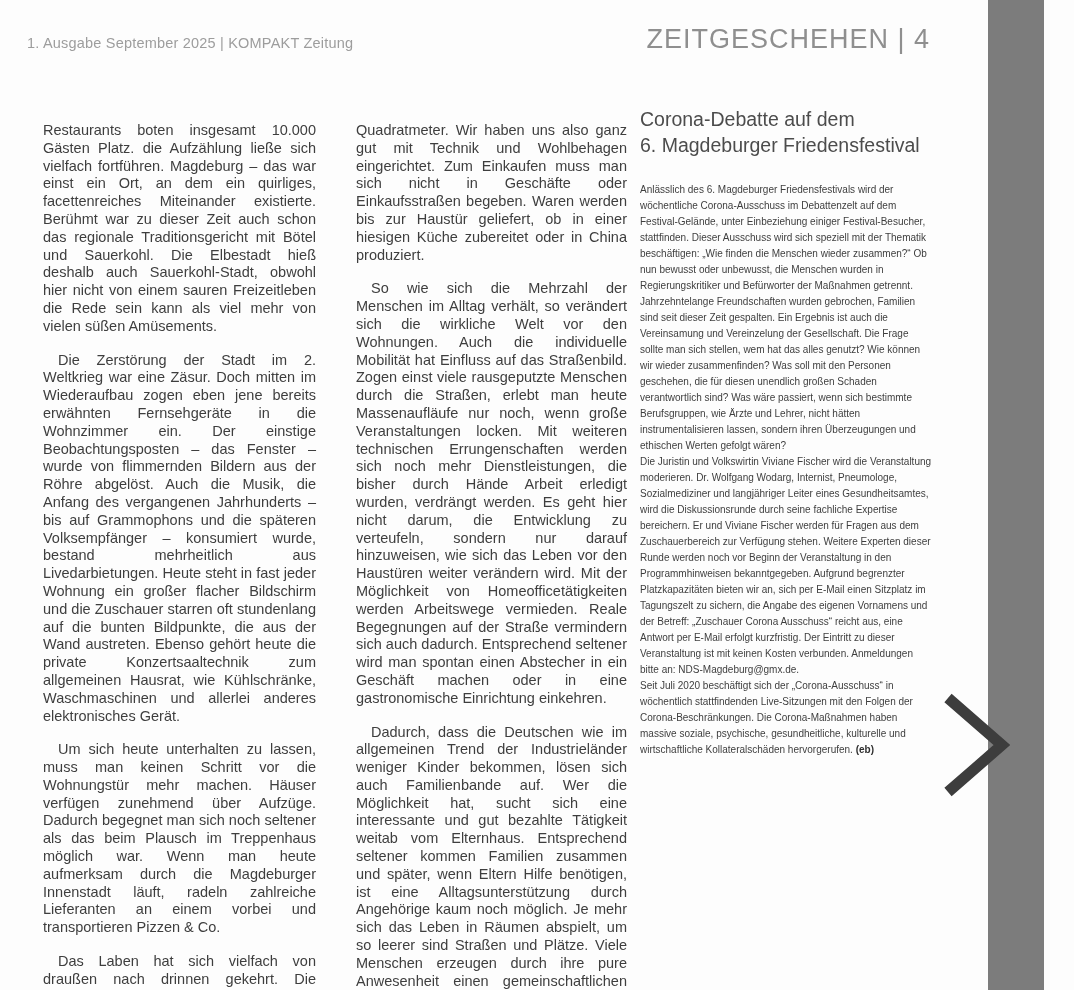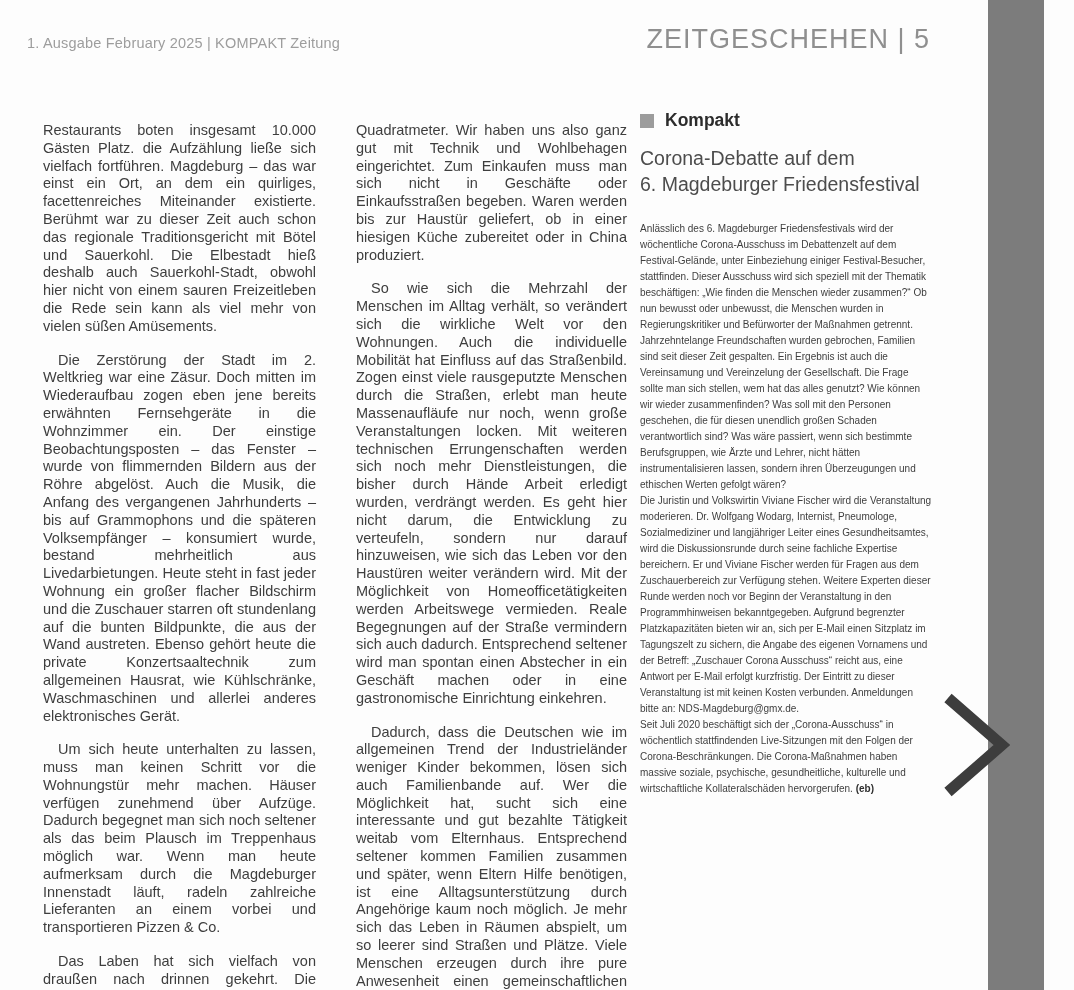--- a/index.html
+++ b/index.html
@@ -77,41 +77,37 @@
     color: #3e3e3e; text-align: left;
     hyphens: auto; -webkit-hyphens: auto;
   }
   .col-3 strong { font-weight: 700; color: #2e2e2e; }
 </style>
 </head>
 <body>
 
 <div class="page">
 
-  <div class="issue-line">1. Ausgabe February 2025 | KOMPAKT Zeitung</div>
-  <div class="section-title">ZEITGESCHEHEN | 5</div>
+  <div class="issue-line">1. Ausgabe September 2025 | KOMPAKT Zeitung</div>
+  <div class="section-title">ZEITGESCHEHEN | 4</div>
 
   <div class="col col-1">
     <p>Restaurants boten insgesamt 10.000 Gästen Platz. die Aufzählung ließe sich vielfach fortführen. Magdeburg – das war einst ein Ort, an dem ein quirliges, facettenreiches Miteinander existierte. Berühmt war zu dieser Zeit auch schon das regionale Traditionsgericht mit Bötel und Sauerkohl. Die Elbestadt hieß deshalb auch Sauerkohl-Stadt, obwohl hier nicht von einem sauren Freizeitleben die Rede sein kann als viel mehr von vielen süßen Amüsements.</p>
     <p class="indent">Die Zerstörung der Stadt im 2. Weltkrieg war eine Zäsur. Doch mitten im Wiederaufbau zogen eben jene bereits erwähnten Fernsehgeräte in die Wohnzimmer ein. Der einstige Beobachtungsposten – das Fenster – wurde von flimmernden Bildern aus der Röhre abgelöst. Auch die Musik, die Anfang des vergangenen Jahrhunderts – bis auf Grammophons und die späteren Volksempfänger – konsumiert wurde, bestand mehrheitlich aus Livedarbietungen. Heute steht in fast jeder Wohnung ein großer flacher Bildschirm und die Zuschauer starren oft stundenlang auf die bunten Bildpunkte, die aus der Wand austreten. Ebenso gehört heute die private Konzertsaaltechnik zum allgemeinen Hausrat, wie Kühlschränke, Waschmaschinen und allerlei anderes elektronisches Gerät.</p>
     <p class="indent">Um sich heute unterhalten zu lassen, muss man keinen Schritt vor die Wohnungstür mehr machen. Häuser verfügen zunehmend über Aufzüge. Dadurch begegnet man sich noch seltener als das beim Plausch im Treppenhaus möglich war. Wenn man heute aufmerksam durch die Magdeburger Innenstadt läuft, radeln zahlreiche Lieferanten an einem vorbei und transportieren Pizzen &amp; Co.</p>
     <p class="indent">Das Laben hat sich vielfach von draußen nach drinnen gekehrt. Die Wohnräume sind in punkto Quadratmeterzahl gewachsen. Lebte der durchschnittliche Deutsche 1990 noch auf 39 Quadratmetern pro Kopf, sind es heute statistisch fast 50</p>
   </div>
 
   <div class="col col-2">
     <p>Quadratmeter. Wir haben uns also ganz gut mit Technik und Wohlbehagen eingerichtet. Zum Einkaufen muss man sich nicht in Geschäfte oder Einkaufsstraßen begeben. Waren werden bis zur Haustür geliefert, ob in einer hiesigen Küche zubereitet oder in China produziert.</p>
     <p class="indent">So wie sich die Mehrzahl der Menschen im Alltag verhält, so verändert sich die wirkliche Welt vor den Wohnungen. Auch die individuelle Mobilität hat Einfluss auf das Straßenbild. Zogen einst viele rausgeputzte Menschen durch die Straßen, erlebt man heute Massenaufläufe nur noch, wenn große Veranstaltungen locken. Mit weiteren technischen Errungenschaften werden sich noch mehr Dienstleistungen, die bisher durch Hände Arbeit erledigt wurden, verdrängt werden. Es geht hier nicht darum, die Entwicklung zu verteufeln, sondern nur darauf hinzuweisen, wie sich das Leben vor den Haustüren weiter verändern wird. Mit der Möglichkeit von Homeofficetätigkeiten werden Arbeitswege vermieden. Reale Begegnungen auf der Straße vermindern sich auch dadurch. Entsprechend seltener wird man spontan einen Abstecher in ein Geschäft machen oder in eine gastronomische Einrichtung einkehren.</p>
     <p class="indent">Dadurch, dass die Deutschen wie im allgemeinen Trend der Industrieländer weniger Kinder bekommen, lösen sich auch Familienbande auf. Wer die Möglichkeit hat, sucht sich eine interessante und gut bezahlte Tätigkeit weitab vom Elternhaus. Entsprechend seltener kommen Familien zusammen und später, wenn Eltern Hilfe benötigen, ist eine Alltagsunterstützung durch Angehörige kaum noch möglich. Je mehr sich das Leben in Räumen abspielt, um so leerer sind Straßen und Plätze. Viele Menschen erzeugen durch ihre pure Anwesenheit einen gemeinschaftlichen Schutz. Soziale Überwachung kann man dazu sagen. Bleiben Straßen und Plätze leer, sinkt die Chance des Entdeckungsrisikos für Menschen mit krimineller Energie. Die Polizei kann nicht ersetzen, was einst zahlreiche Menschen durch ihr Alltagsleben im öffentlichen Raum an Beobachtungspotenzial erbrachten. Daran ändern auch keine Rufe nach mehr Polizei etwas. Auch die kulturelle Distanz zwischen Zugewanderten und hiesig Geborenen wird jedenfalls nicht in einer absehbaren Zeit zu einem lebendigeren Leben in der Wirklichkeit führen. Wir richten uns mehrheitlich im Drinnen ein und das wird Folgen fürs Draußen haben.</p>
   </div>
 
   <div class="col col-3">
-    <div class="kompakt-label">
-      <span class="kompakt-square"></span>
-      <span class="kompakt-label-text">Kompakt</span>
-    </div>
     <h2 class="col3-heading">
       <span>Corona-Debatte auf dem</span><br>
       <span>6. Magdeburger Friedensfestival</span>
     </h2>
     <p>Anlässlich des 6. Magdeburger Friedensfestivals wird der wöchentliche Corona-Ausschuss im Debattenzelt auf dem Festival-Gelände, unter Einbeziehung einiger Festival-Besucher, stattfinden. Dieser Ausschuss wird sich speziell mit der Thematik beschäftigen: „Wie finden die Menschen wieder zusammen?“ Ob nun bewusst oder unbewusst, die Menschen wurden in Regierungskritiker und Befürworter der Maßnahmen getrennt. Jahrzehntelange Freundschaften wurden gebrochen, Familien sind seit dieser Zeit gespalten. Ein Ergebnis ist auch die Vereinsamung und Vereinzelung der Gesellschaft. Die Frage sollte man sich stellen, wem hat das alles genutzt? Wie können wir wieder zusammenfinden? Was soll mit den Personen geschehen, die für diesen unendlich großen Schaden verantwortlich sind? Was wäre passiert, wenn sich bestimmte Berufsgruppen, wie Ärzte und Lehrer, nicht hätten instrumentalisieren lassen, sondern ihren Überzeugungen und ethischen Werten gefolgt wären?</p>
     <p>Die Juristin und Volkswirtin Viviane Fischer wird die Veranstaltung moderieren. Dr. Wolfgang Wodarg, Internist, Pneumologe, Sozialmediziner und langjähriger Leiter eines Gesundheitsamtes, wird die Diskussionsrunde durch seine fachliche Expertise bereichern. Er und Viviane Fischer werden für Fragen aus dem Zuschauerbereich zur Verfügung stehen. Weitere Experten dieser Runde werden noch vor Beginn der Veranstaltung in den Programmhinweisen bekanntgegeben. Aufgrund begrenzter Platzkapazitäten bieten wir an, sich per E-Mail einen Sitzplatz im Tagungszelt zu sichern, die Angabe des eigenen Vornamens und der Betreff: „Zuschauer Corona Ausschuss“ reicht aus, eine Antwort per E-Mail erfolgt kurzfristig. Der Eintritt zu dieser Veranstaltung ist mit keinen Kosten verbunden. Anmeldungen bitte an: NDS-Magdeburg@gmx.de.</p>
     <p><span>Seit Juli 2020 beschäftigt sich der „Corona-Ausschuss“ in wöchentlich stattfindenden Live-Sitzungen mit den Folgen der Corona-Beschränkungen. Die Corona-Maßnahmen haben massive soziale, psychische, gesundheitliche, kulturelle und wirtschaftliche Kollateralschäden hervorgerufen.</span> <strong>(eb)</strong></p>
   </div>
 
   <div class="edge-bar"></div>

